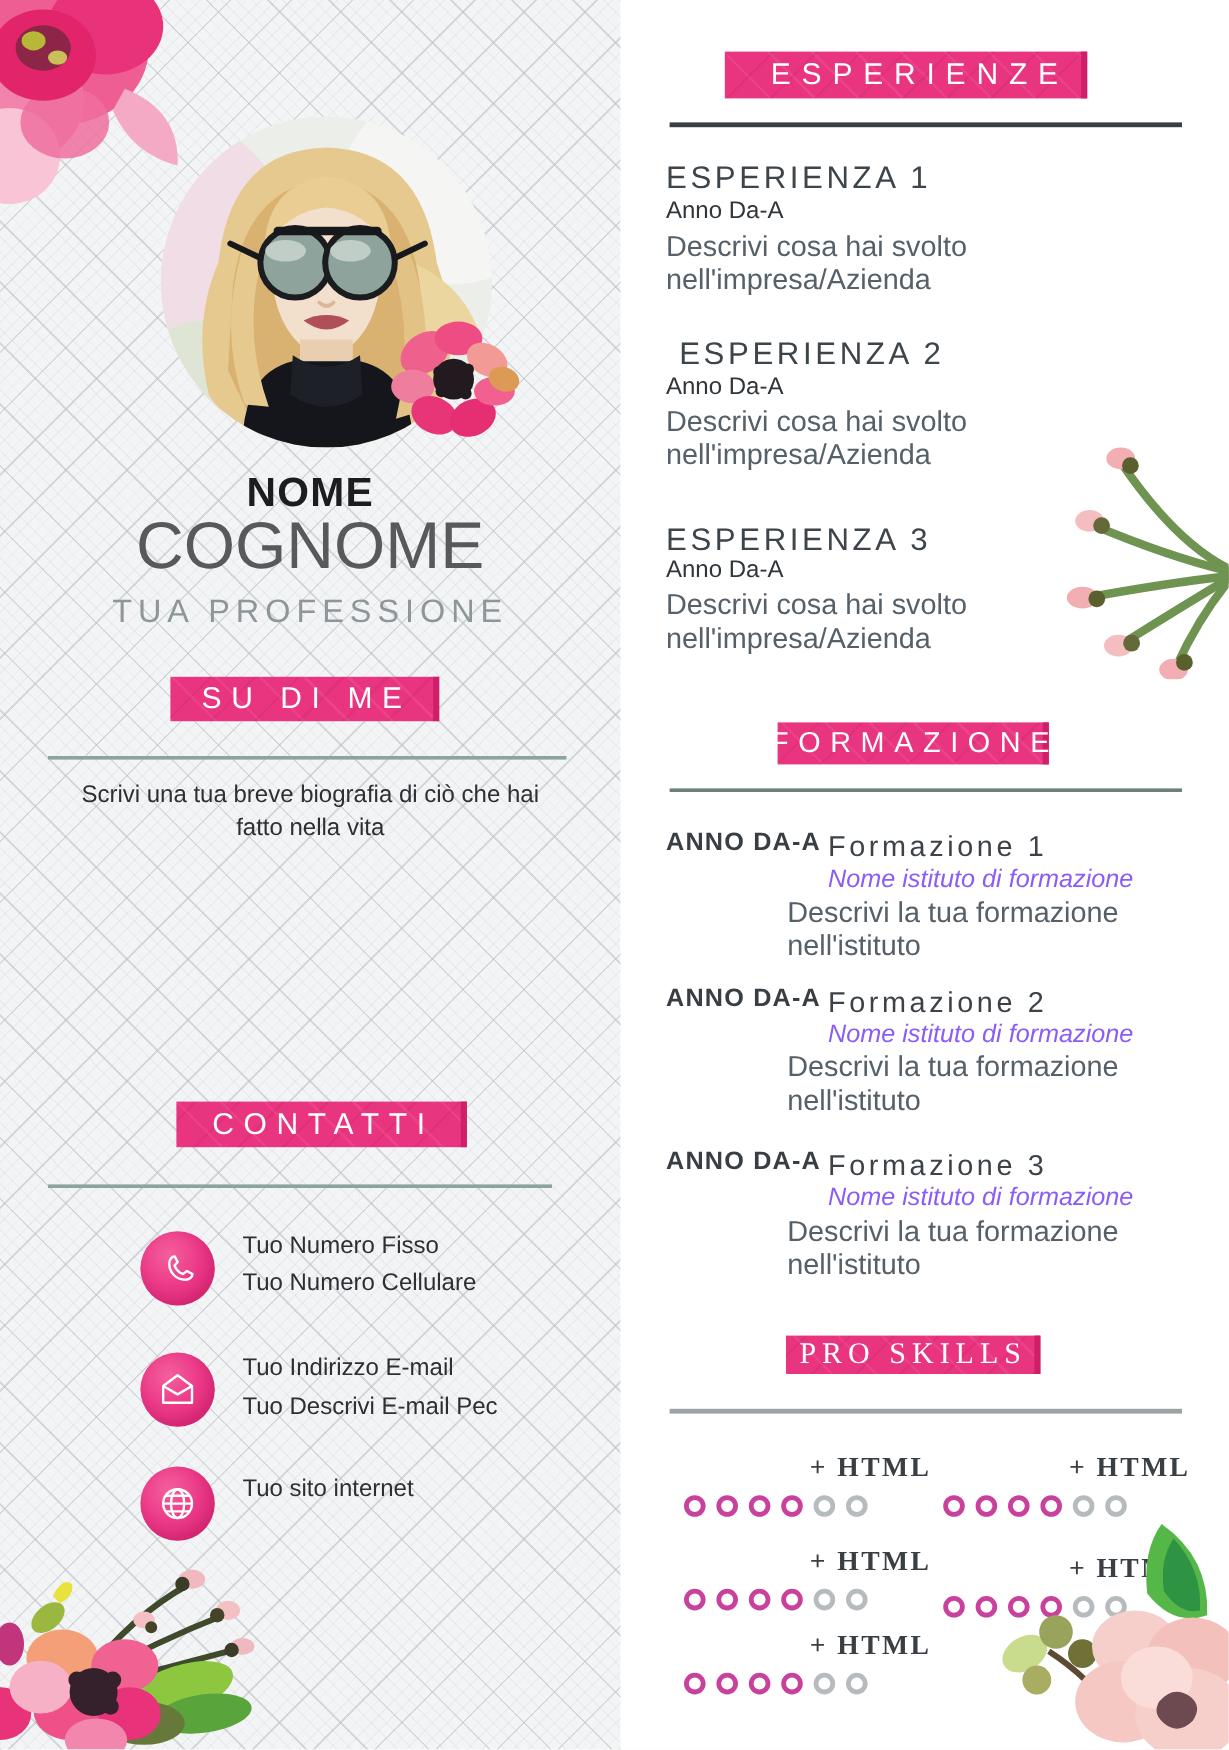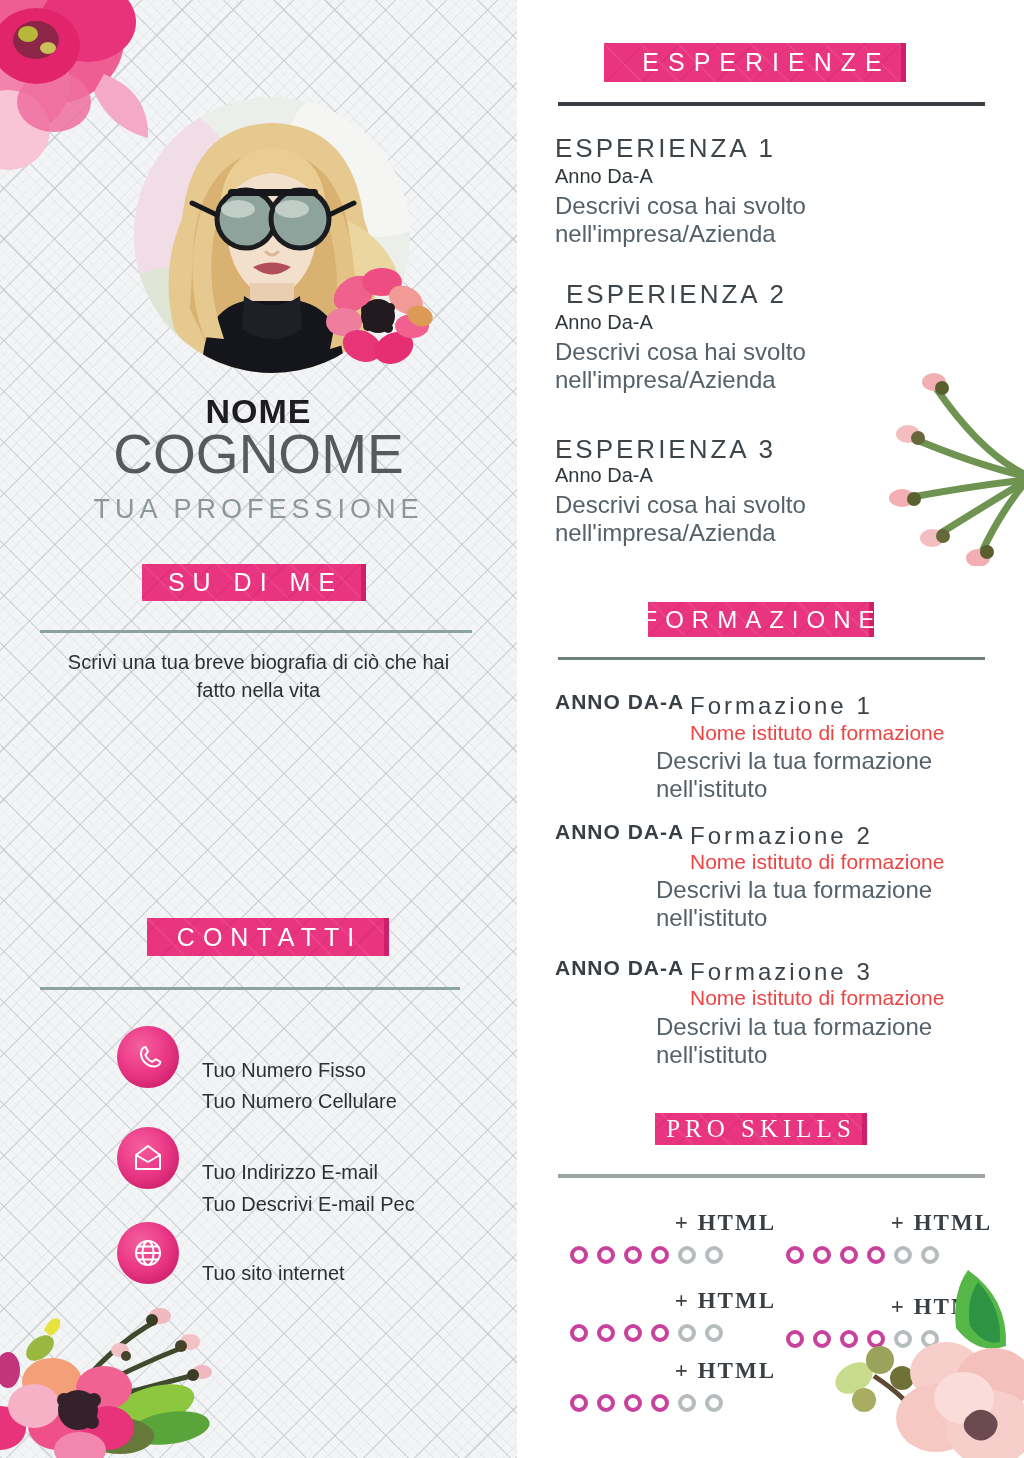--- a/index.html
+++ b/index.html
@@ -37,36 +37,36 @@
   .banner span{white-space:nowrap;}
 
   .divider{height:3px;}
 
   
   .name-first{left:0;top:392px;width:517px;text-align:center;font-size:34px;font-weight:600;color:#1d1d1f;letter-spacing:1px;}
   .name-last{left:0;top:424px;width:517px;text-align:center;font-size:55px;font-weight:400;color:#57595c;line-height:1.1;}
   .profession{left:0;top:494px;width:517px;text-align:center;font-size:27px;color:#8d979a;letter-spacing:5px;}
   .bio{left:50px;top:648px;width:417px;text-align:center;font-size:20px;line-height:1.4;color:#2c3034;}
 
-  .contact-line{font-size:20px;color:#2c3034;margin-top:32px;}
+  .contact-line{font-size:20px;color:#2c3034;}
   .contact-circle{
     width:62px;height:62px;border-radius:50%;
     background:radial-gradient(circle at 38% 32%, #f45f9d 0%, #ec3a88 45%, #de2373 100%);
     display:flex;align-items:center;justify-content:center;
     box-shadow:inset -4px -5px 10px rgba(150,10,80,.25);
   }
   .contact-circle svg{display:block;}
 
   
   .exp-heading{font-size:26px;letter-spacing:3px;color:#3e454a;}
   .t-period{font-size:20px;color:#31363a;}
   .t-desc{font-size:24px;color:#566069;}
   .edu-period{font-size:21px;font-weight:600;color:#383e43;letter-spacing:1px;}
   .edu-heading{font-size:24px;letter-spacing:3px;color:#3c4247;}
-  .edu-inst{font-size:21px;color:#ef4444;}
+  .edu-inst{font-size:21px;color:#8b5cf6;font-style:italic;}
 
   .skill{width:260px;text-align:right;}
   .skill-label{font-family:"Liberation Serif", serif;font-size:23px;color:#3a3f44;letter-spacing:2px;font-weight:600;}
   .rings{display:flex;justify-content:center;gap:9px;}
   .ring{width:18px;height:18px;border-radius:50%;box-sizing:border-box;display:inline-block;}
   .ring-on{border:4px solid #c8429d;}
   .ring-off{border:4px solid #b6bbbd;}
 
   .serif-banner{font-family:"Liberation Serif", serif;}
 </style>

